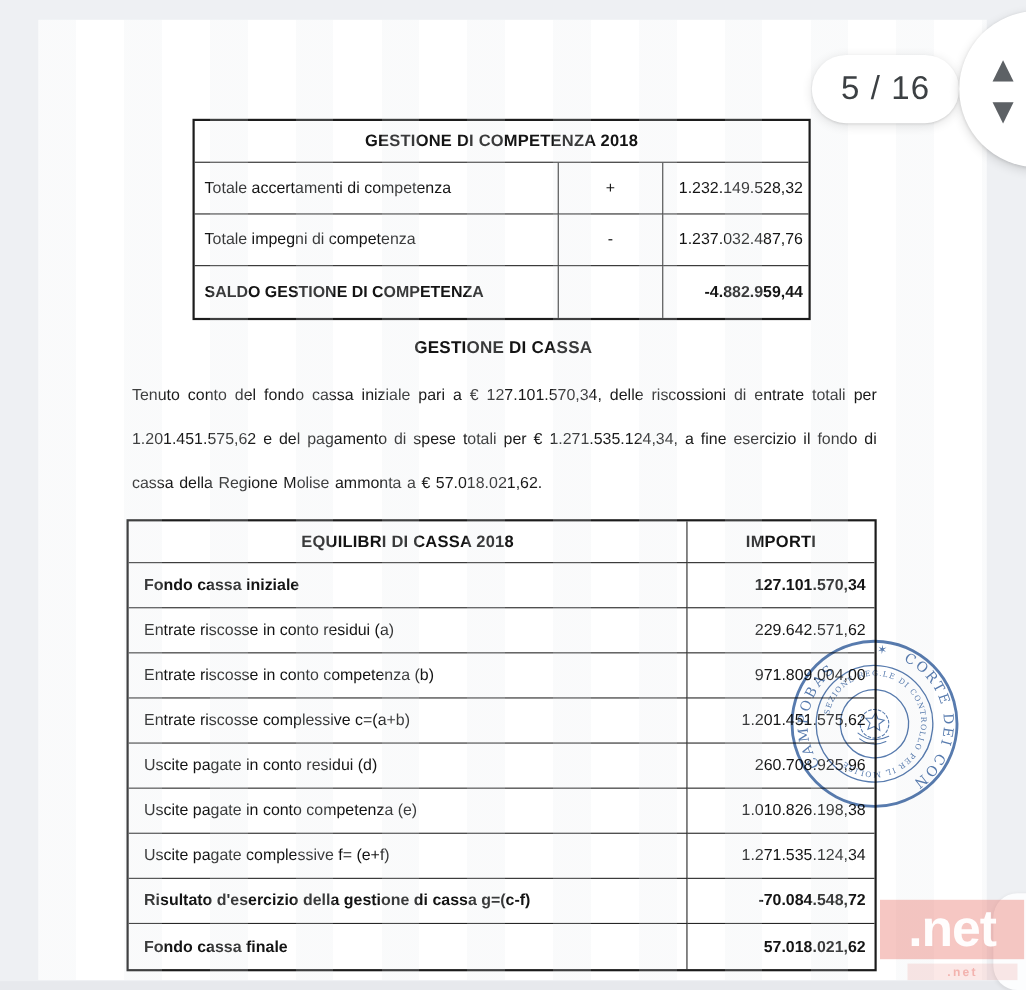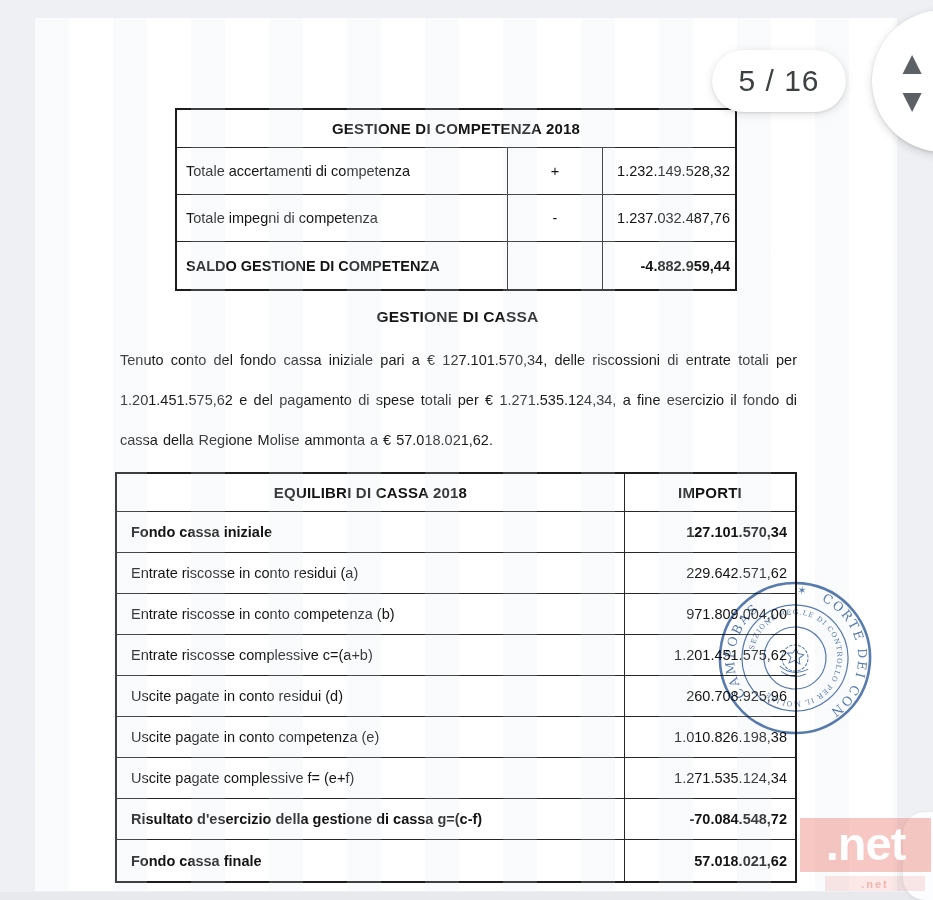--- a/index.html
+++ b/index.html
@@ -99,21 +99,21 @@
     letter-spacing:2px;
   }
   .corner-shape {
     position:absolute; left:903px; top:812px; width:40px; height:88px;
     background:#fcfdfe; border-radius:22px 0 0 22px;
     box-shadow:0 1px 4px rgba(0,0,0,0.08); z-index:4;
   }
 
   
   .page-pill {
-    position:absolute; left:712px; top:50px; width:134px; height:62px;
+    position:absolute; left:738px; top:50px; width:134px; height:62px;
     background:#ffffff; border-radius:31px; z-index:50;
     display:flex; align-items:center; justify-content:center;
     box-shadow:0 1px 2px rgba(0,0,0,0.10), 0 2px 10px rgba(0,0,0,0.12);
     font-size:30px; color:#3c4043; letter-spacing:1px;
   }
   .scroll-handle {
     position:absolute; left:872px; top:10px; width:142px; height:142px;
     background:#ffffff; border-radius:50%; z-index:50;
     box-shadow:0 1px 3px rgba(0,0,0,0.12), 0 3px 10px rgba(0,0,0,0.14);
   }

